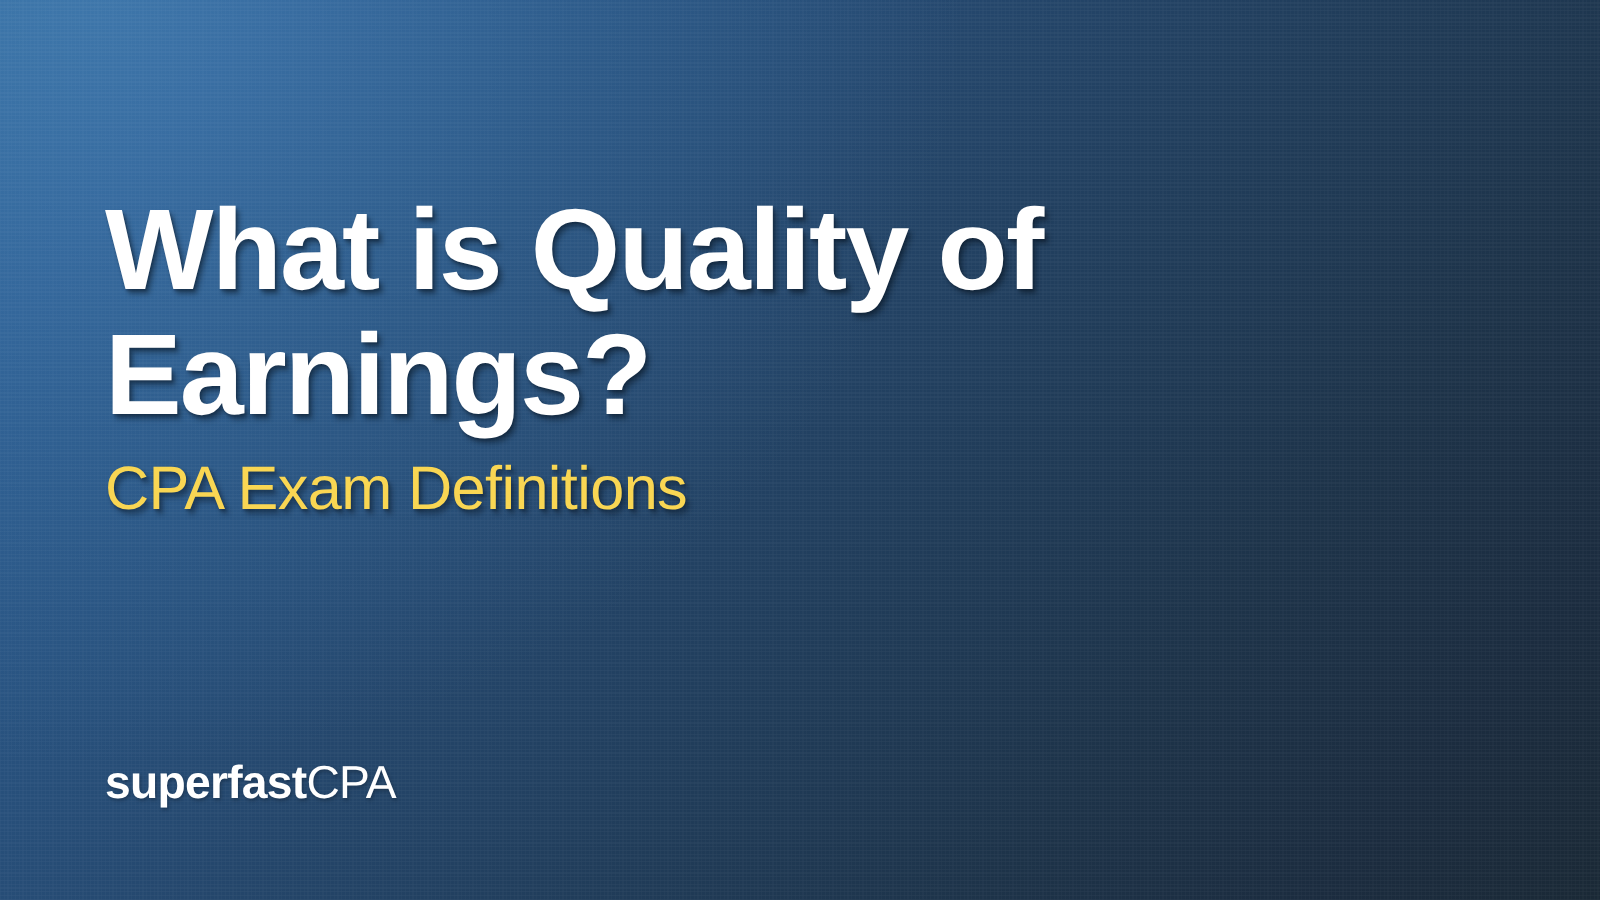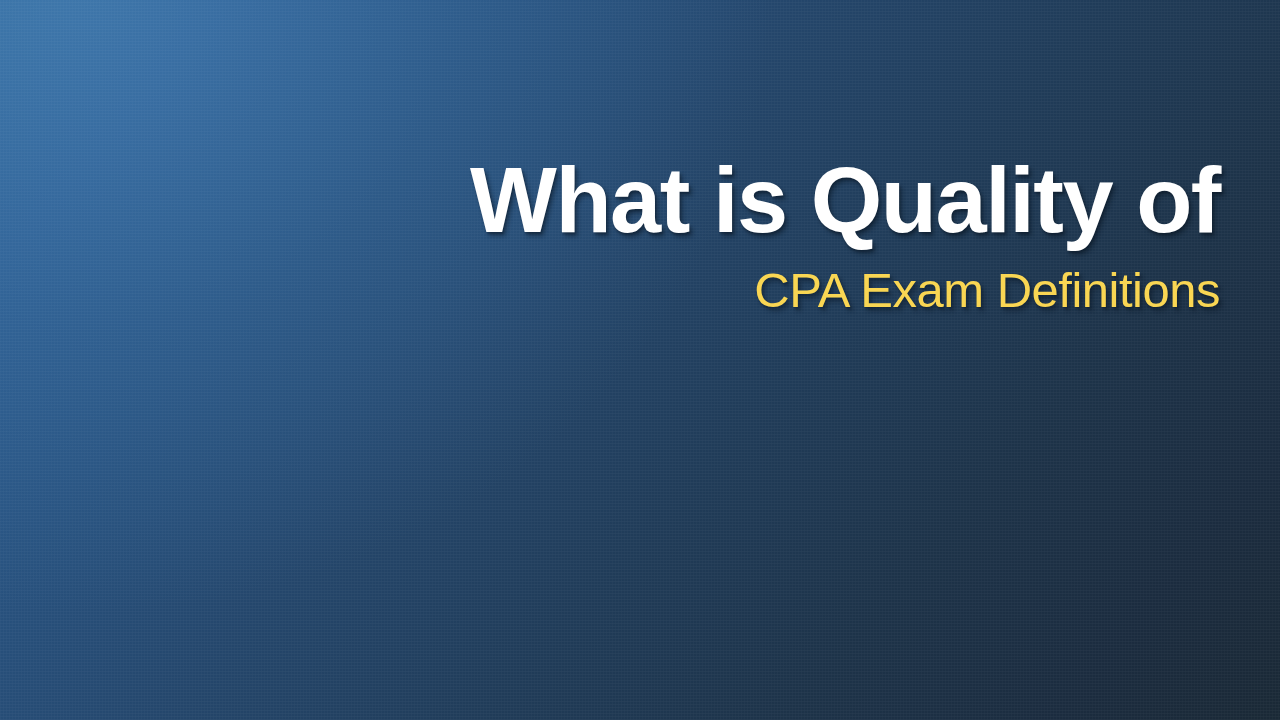--- a/index.html
+++ b/index.html
@@ -64,21 +64,21 @@
                 rgba(86,150,205,0.40) 0%,
                 rgba(70,130,185,0.20) 38%,
                 rgba(40,90,140,0.0) 70%);
   }
 
   #text-block {
     position: absolute;
     left: 0;
     right: 0;
     top: 150px;
-    text-align: right;
+    text-align: left;
     padding: 0 60px;
     box-sizing: border-box;
     margin-left: 24px;
   }
 
   .headline {
     margin: 0;
     color: #ffffff;
     font-family: "Liberation Sans", sans-serif;
     font-size: 92px;
@@ -132,18 +132,22 @@
 <body>
 
 <div id="slide">
 
   <div id="corner-glow"></div>
   <div id="noise-overlay"></div>
 
   <div id="text-block">
     <h1 class="headline">
       <span class="line">What is Quality of</span>
+      <span class="line">Earnings?</span>
     </h1>
     <p class="subhead">CPA Exam Definitions</p>
   </div>
 
+  <div id="brand-logo">
+    <span class="brand-strong">superfast</span><span class="brand-light">CPA</span>
+  </div>
 
 </div>
 
 </body></html>

